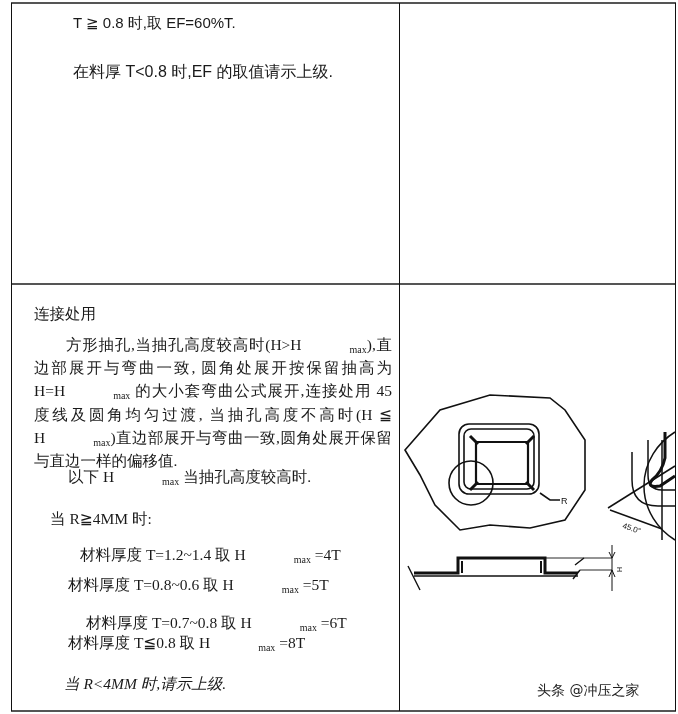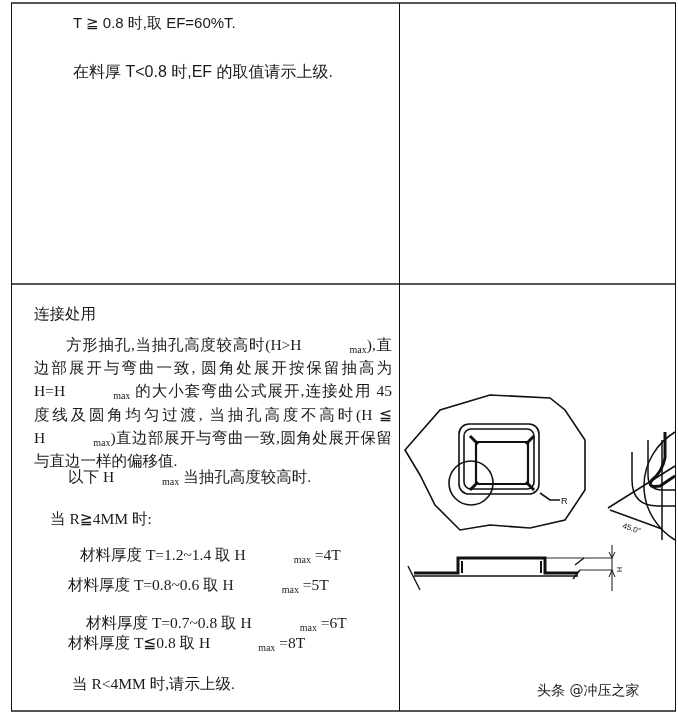--- a/index.html
+++ b/index.html
@@ -50,21 +50,21 @@
 <div class="t" style="left:68px;top:575px;">
   <span>材料厚度 T=0.8~0.6 取 H</span><sub>max</sub><span> =5T</span>
 </div>
 <div class="t" style="left:86px;top:604px;margin-top:9px;">
   <span>材料厚度 T=0.7~0.8 取 H</span><sub>max</sub><span> =6T</span>
 </div>
 <div class="t" style="left:68px;top:633px;">
   <span>材料厚度 T≦0.8 取 H</span><sub>max</sub><span> =8T</span>
 </div>
 
-<div class="t" style="left:72px;top:674px;">当 R&lt;4MM 时,请示上级.</div>
+<div class="t" style="left:64px;top:674px;font-style:italic;">当 R&lt;4MM 时,请示上级.</div>
 
 <svg style="position:absolute;left:400px;top:380px;" width="275" height="220" viewBox="0 0 275 220">
   <g fill="none" stroke="#111" stroke-width="1.6">
 
     <path d="M5,70 L40,30 L90,15 L150,18 L165,30 L185,60 L185,110 L165,140 L130,148 L90,145 L60,150 L35,125 L20,95 Z"></path>
 
     <rect x="59" y="44" width="80" height="70" rx="10"></rect>
     <rect x="64" y="49" width="70" height="60" rx="7"></rect>
 
     <path d="M75,62 L128,62 M75,104 L128,104 M76,62 L76,104 M128,62 L128,104" stroke-width="2.2"></path>

